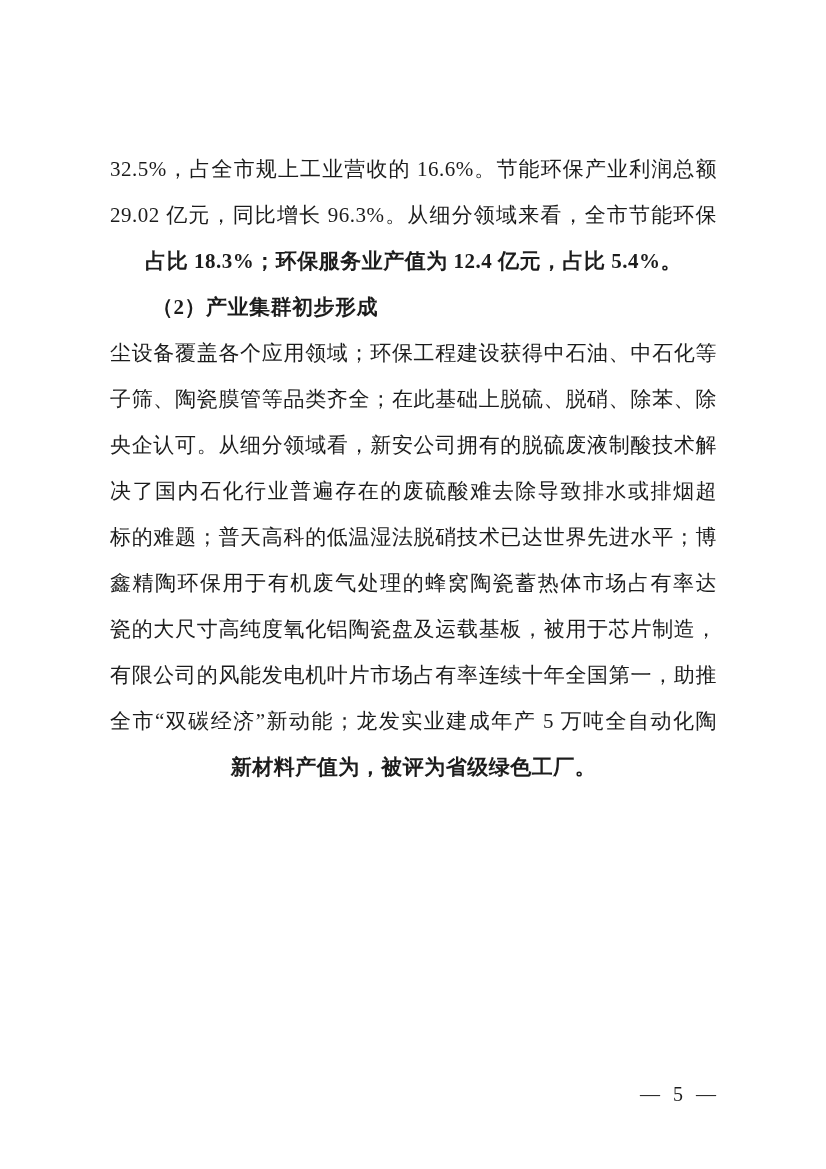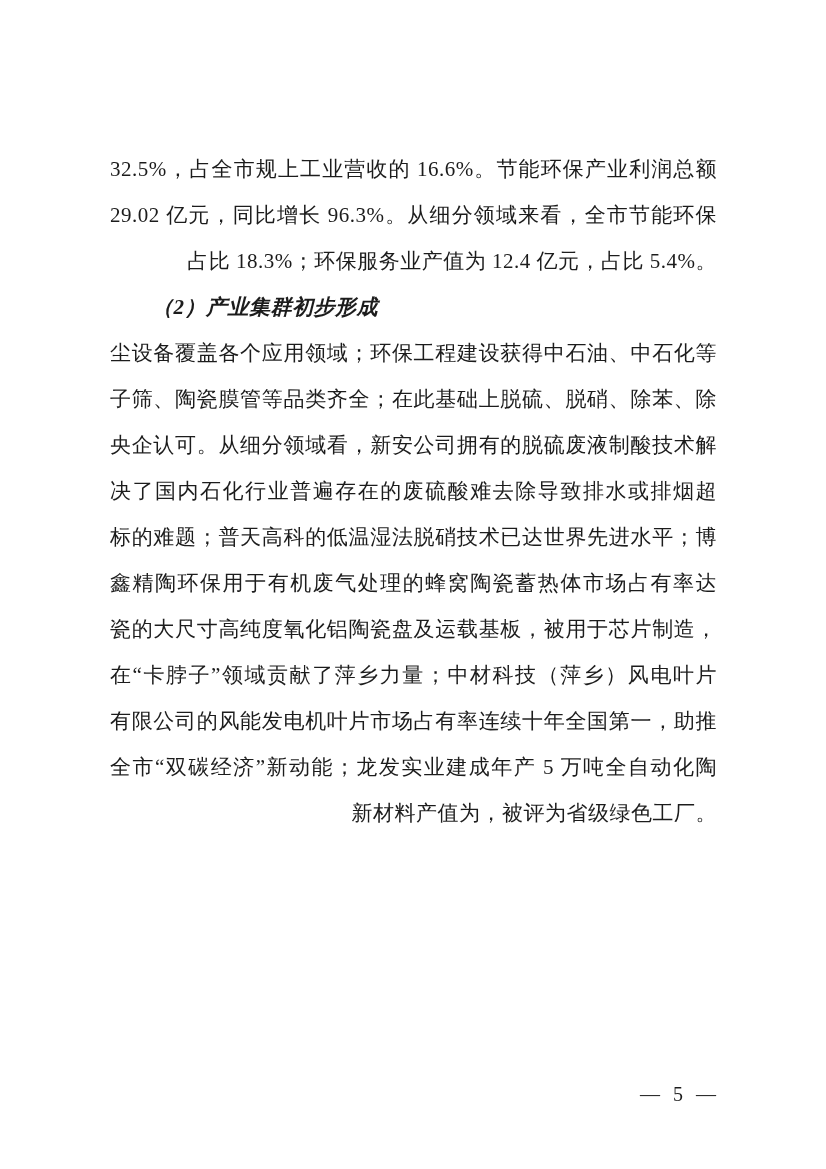--- a/index.html
+++ b/index.html
@@ -30,28 +30,28 @@
     height: 46px;
     overflow: hidden;
     white-space: nowrap;
   }
   .line.fill {
     text-align: justify;
     text-align-last: justify;
     white-space: normal;
   }
   .line.last {
-    text-align: right;
+    text-align: center;
+    font-weight: bold;
   }
   .heading {
     font-weight: bold;
     text-indent: 2em;
     text-align: right;
     text-align-last: left !important;
-    font-style: italic;
   }
   .indent-first {
     text-indent: 2em;
   }
   .footer {
     position: absolute;
     top: 1080px;
     right: 106px;
     font-size: 20px;
     line-height: 28px;
@@ -71,21 +71,20 @@
 
     <div class="line heading">（2）产业集群初步形成</div>
 
     <div class="line fill">尘设备覆盖各个应用领域；环保工程建设获得中石油、中石化等</div>
     <div class="line fill">子筛、陶瓷膜管等品类齐全；在此基础上脱硫、脱硝、除苯、除</div>
     <div class="line fill">央企认可。从细分领域看，新安公司拥有的脱硫废液制酸技术解</div>
     <div class="line fill">决了国内石化行业普遍存在的废硫酸难去除导致排水或排烟超</div>
     <div class="line fill">标的难题；普天高科的低温湿法脱硝技术已达世界先进水平；博</div>
     <div class="line fill">鑫精陶环保用于有机废气处理的蜂窝陶瓷蓄热体市场占有率达</div>
     <div class="line fill">瓷的大尺寸高纯度氧化铝陶瓷盘及运载基板，被用于芯片制造，</div>
-    <div class="line fill">在“卡脖子”领域贡献了萍乡力量；中材科技（萍乡）风电叶片</div>
     <div class="line fill">有限公司的风能发电机叶片市场占有率连续十年全国第一，助推</div>
     <div class="line fill">全市“双碳经济”新动能；龙发实业建成年产 5 万吨全自动化陶</div>
     <div class="line last">新材料产值为，被评为省级绿色工厂。</div>
 
   </div>
 
   <div class="footer">— 5 —</div>
 </div>
 
 </body></html>

